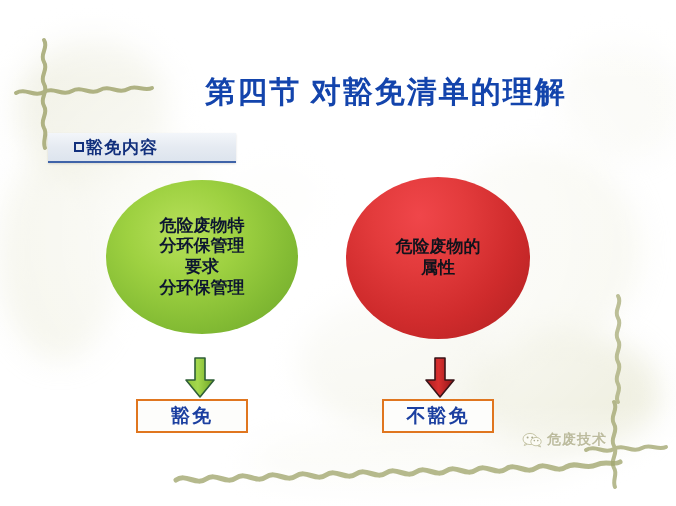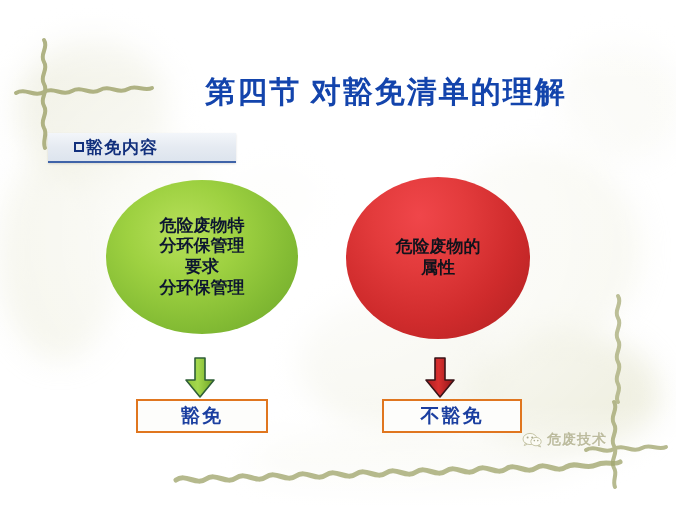--- a/index.html
+++ b/index.html
@@ -155,22 +155,22 @@
     justify-content: center;
     background: #fdfdfb;
     border: 2px solid #e0761f;
     box-sizing: border-box;
     font-size: 19px;
     font-weight: bold;
     color: #1b3fa0;
     letter-spacing: 2px;
     font-family: "Liberation Serif", "DejaVu Serif", serif;
   }
-  .box-exempt     { left: 136px; top: 399px; width: 132px; }
-  .box-not-exempt { left: 382px; top: 399px; width: 140px; }
+  .box-exempt     { left: 136px; top: 399px; width: 112px; }
+  .box-not-exempt { left: 382px; top: 399px; width: 112px; }
 
   
   .watermark {
     position: absolute;
     left: 522px;
     top: 431px;
     display: flex;
     align-items: center;
     gap: 5px;
     opacity: .72;

